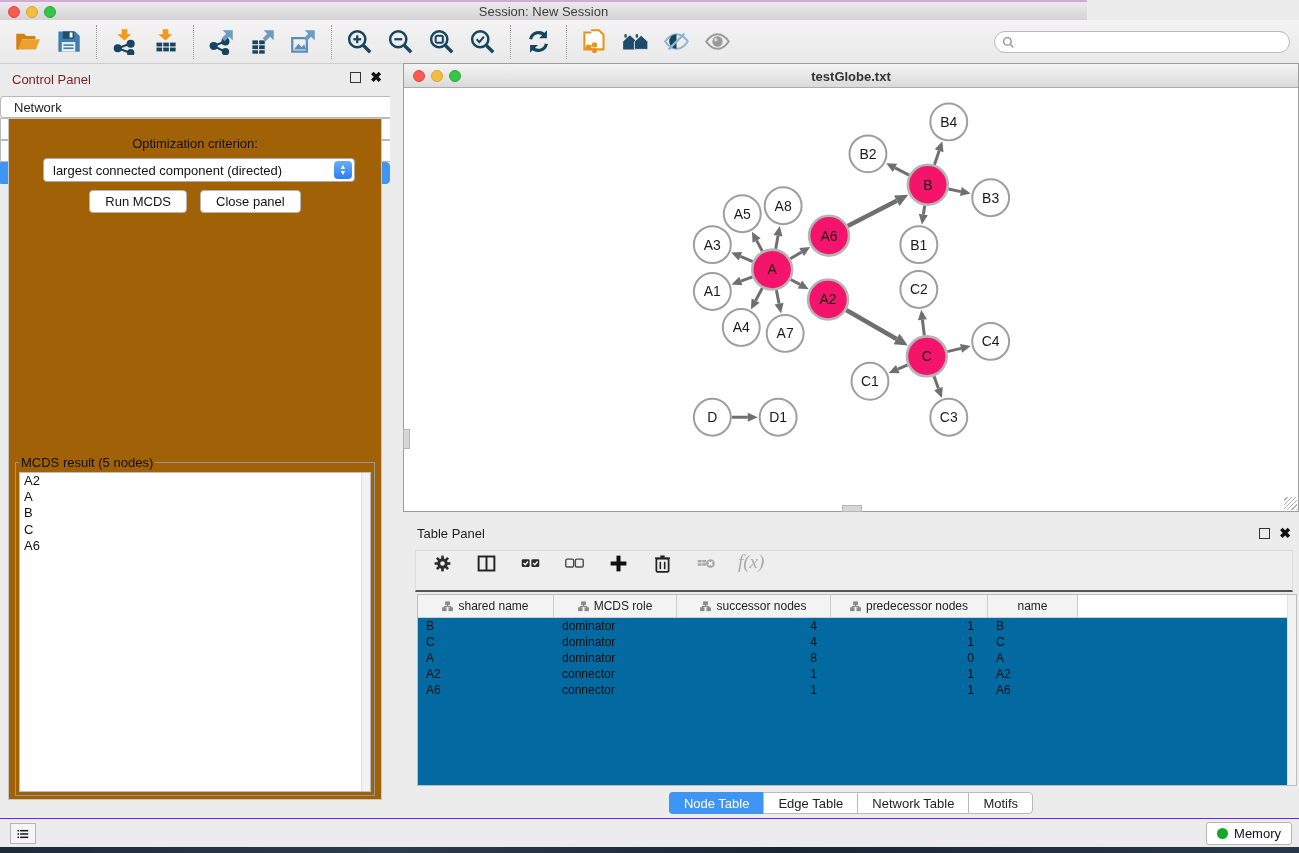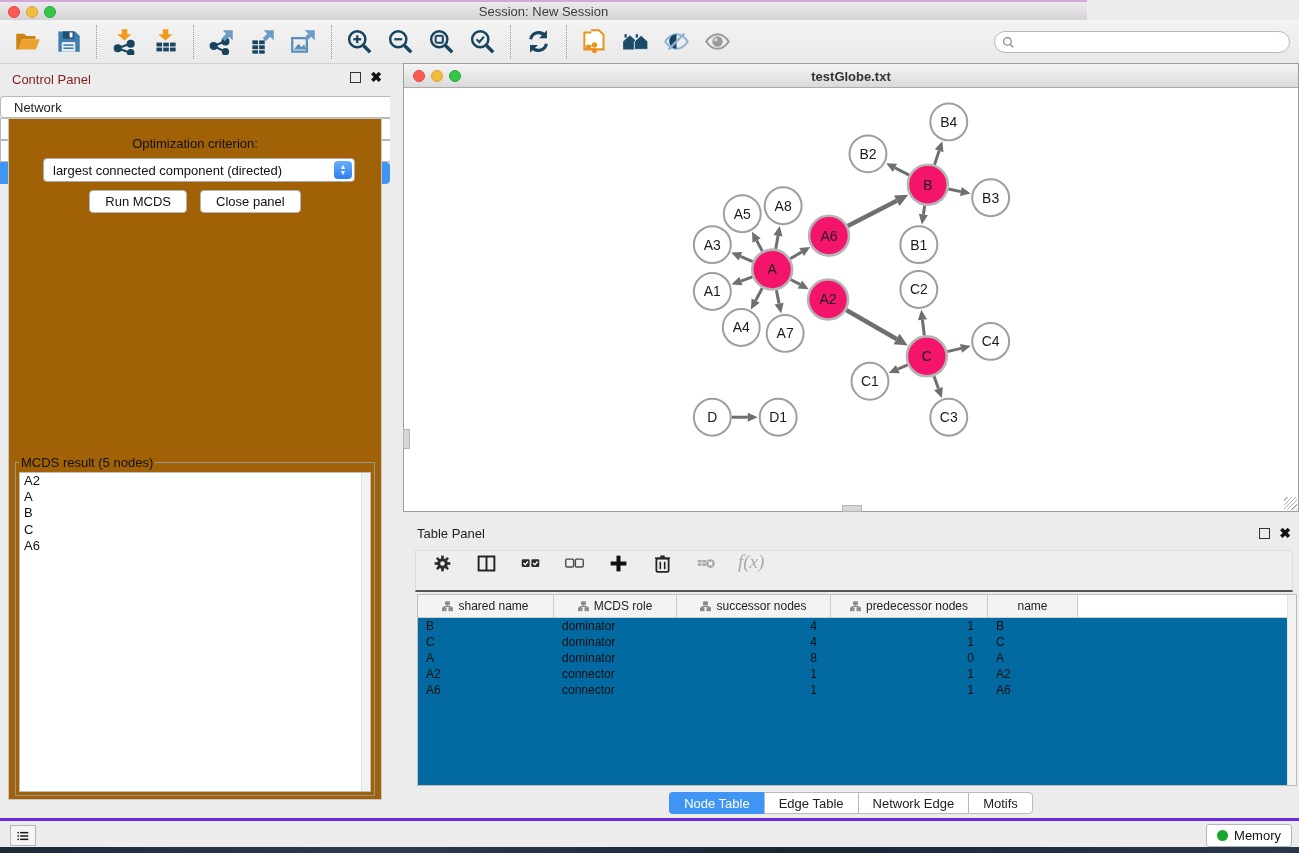--- a/index.html
+++ b/index.html
@@ -96,21 +96,21 @@
   .tp-vscroll { position:absolute; right:0; top:0; bottom:0; width:9px; background:#f2f2f2; border-left:1px solid #e2e2e2; }
   .tp-tabs { position:absolute; left:0; right:0; bottom:4px; display:flex; justify-content:center; }
   .tp-tab { height:22px; padding:0 14px; font-size:13px; background:#fff; border:1px solid #b9b9b9;
     border-right:none; display:flex; align-items:center; color:#222; }
   .tp-tab:first-child { border-radius:4px 0 0 4px; }
   .tp-tab:last-child { border-right:1px solid #b9b9b9; border-radius:0 4px 4px 0; }
   .tp-tab.sel { background:#3e95f4; border-color:#3e95f4; color:#fff; }
 
   
   .statusbar { position:absolute; left:0; top:818px; width:1299px; height:29px; background:#ececec;
-    border-top:3px solid #6d28d9; }
+    border-top:1px solid #6d28d9; }
   .list-btn { position:absolute; left:10px; top:4px; width:26px; height:21px; background:#f5f5f5;
     border:1px solid #b5b5b5; display:flex; align-items:center; justify-content:center; }
   .memory-btn { position:absolute; right:7px; top:3px; height:23px; padding:0 10px; background:#fff;
     border:1px solid #b5b5b5; border-radius:3px; display:flex; align-items:center; gap:6px; font-size:13px; color:#111; }
   .mem-dot { width:11px; height:11px; border-radius:50%; background:#17a52c; }
   .dock-strip { position:absolute; left:0; top:847px; width:1299px; height:6px;
     background:linear-gradient(90deg,#1d2a38,#2c3b4d 30%,#1a2533 60%,#28384a); }
 </style>
 </head>
 <body>
@@ -622,21 +622,21 @@
           <div class="td num" style="width: 154px;">1</div>
           <div class="td num" style="width: 157px;">1</div>
           <div class="td" style="width: 90px;">A6</div>
         </div>
       </div>
     <div class="tp-vscroll"></div>
   </div>
   <div class="tp-tabs">
       <div class="tp-tab sel">Node Table</div>
       <div class="tp-tab">Edge Table</div>
-      <div class="tp-tab">Network Edge</div>
+      <div class="tp-tab">Network Table</div>
       <div class="tp-tab">Motifs</div>
     </div>
 </div>
 
 <div class="statusbar">
   <div class="list-btn">
     <svg viewBox="0 0 24 24" width="16" height="14">
         <g fill="#1a1a1a">
           <rect x="2.5" y="5" width="2.6" height="2.6"></rect>
           <rect x="7" y="5" width="14" height="2.6"></rect>

